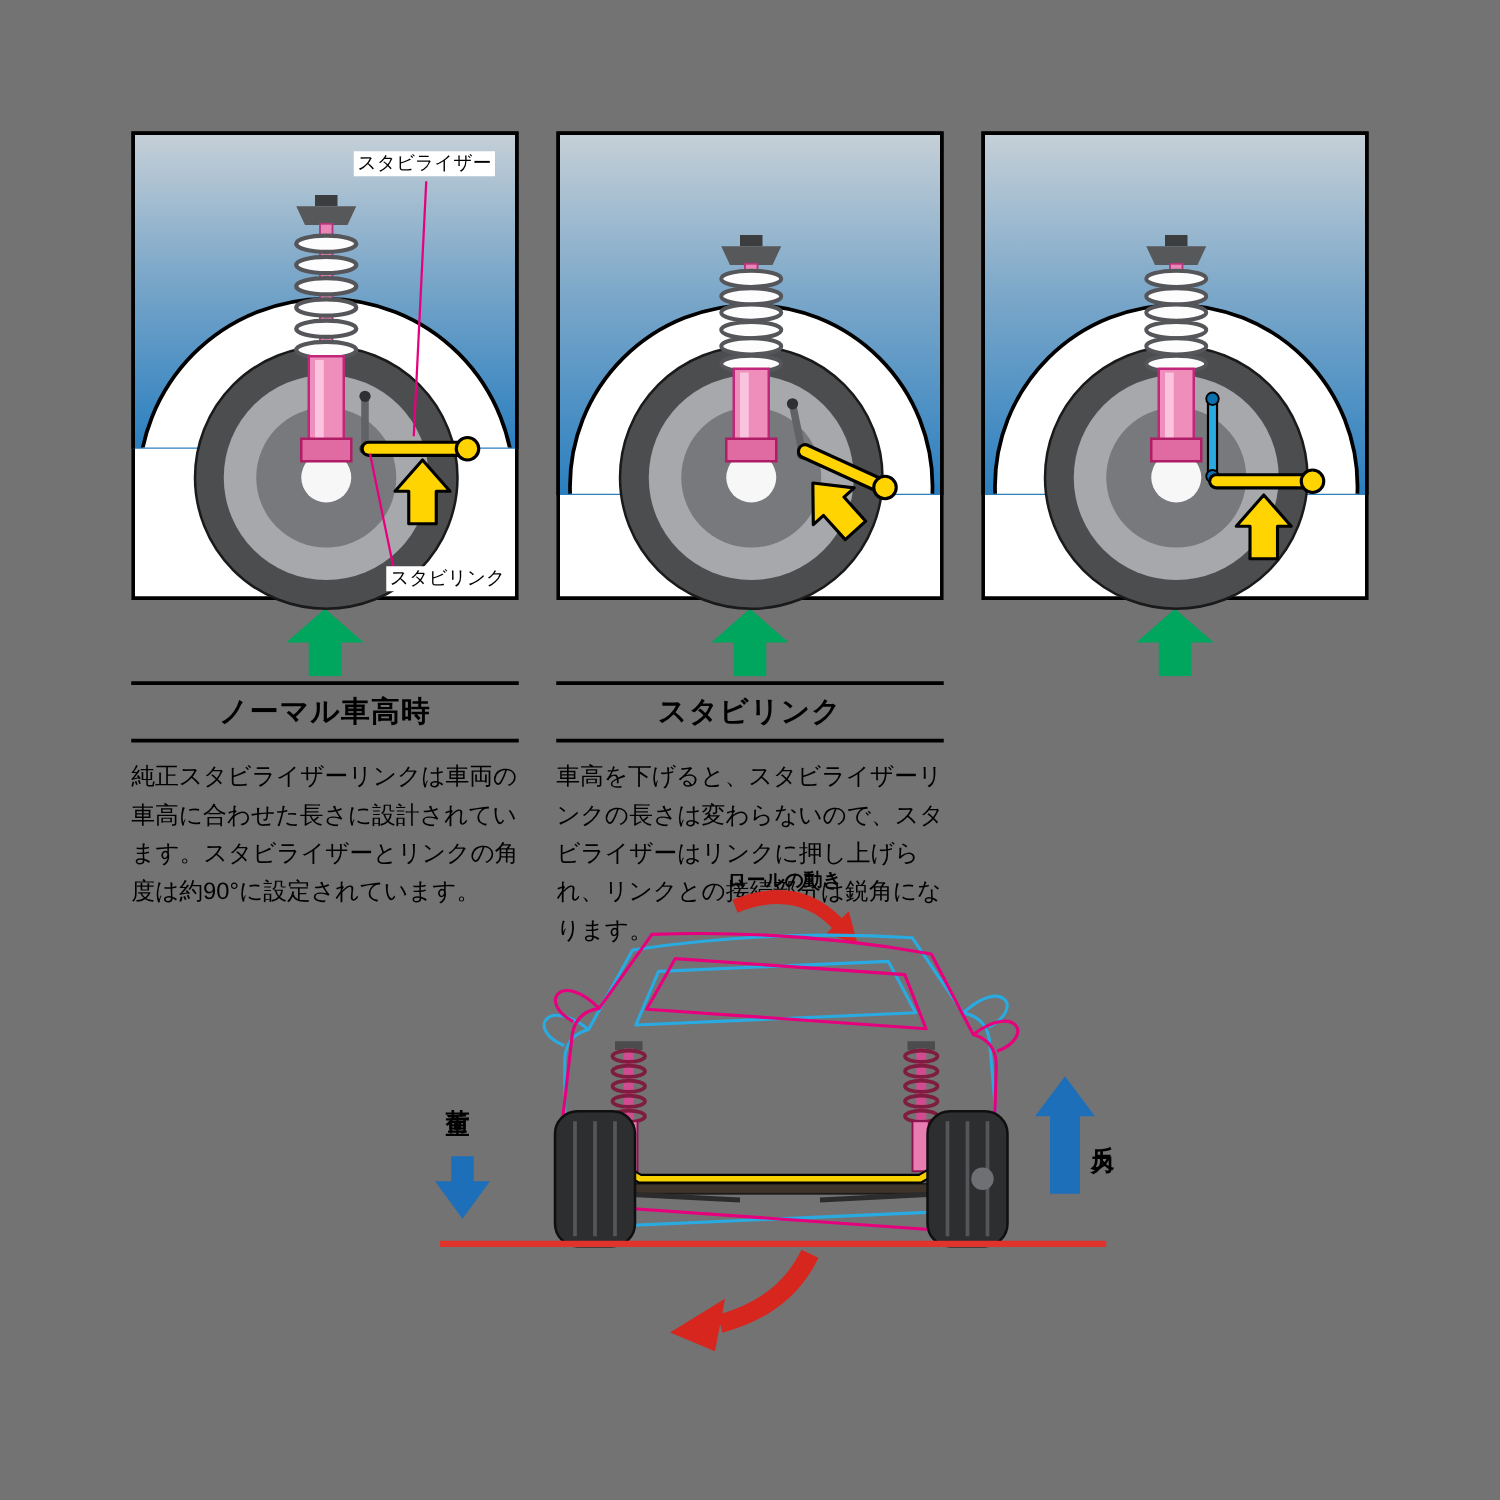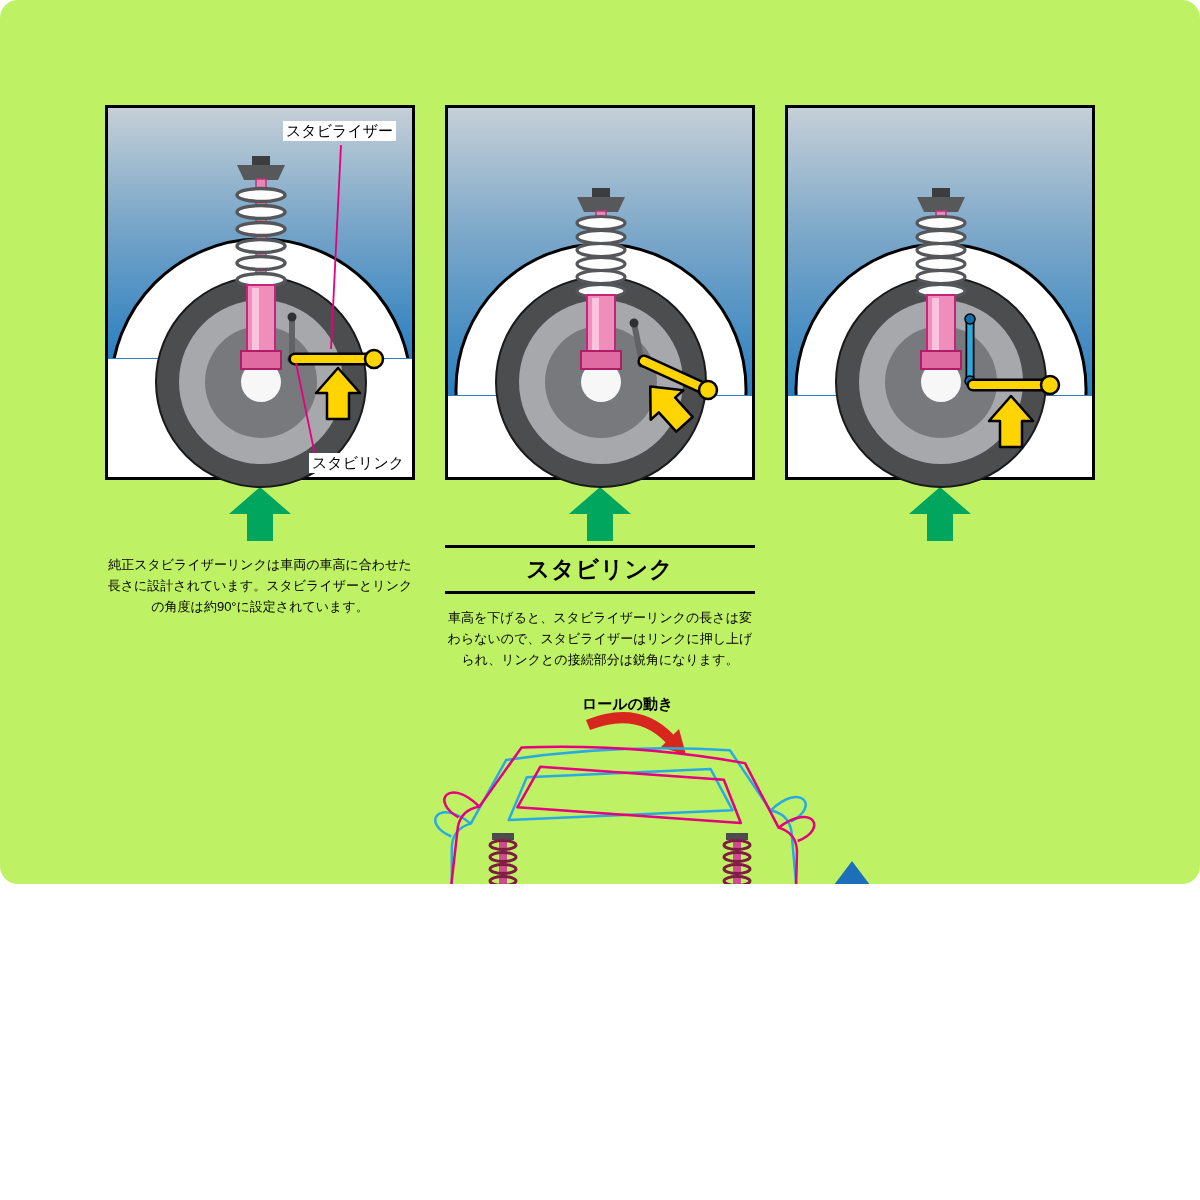--- a/index.html
+++ b/index.html
@@ -1,26 +1,26 @@
 <!DOCTYPE html>
 <html><head>
 <meta charset="utf-8">
 <style>
   html,body{margin:0;padding:0;background:#fff;}
   body{font-family:"Liberation Sans","DejaVu Sans",sans-serif;color:#000;}
-  .canvas{position:relative;width:1200px;height:884px;background:#bef264;overflow:hidden;border-radius:18px;}
+  .canvas{position:relative;width:1200px;height:1200px;background:#737373;overflow:hidden;}
   .panel{position:absolute;top:105px;width:310px;}
   .panel-1{left:105px;} .panel-2{left:445px;} .panel-3{left:785px;}
   .graphic{position:relative;width:310px;height:375px;}
   .graphic svg{display:block;}
   .float-label{position:absolute;font-size:15px;line-height:1.2;background:#fff;padding:1px 3px;white-space:nowrap;}
   .green-arrow{display:block;margin:7px auto 4px auto;}
   .panel-title{margin:0;border-top:3px solid #000;border-bottom:3px solid #000;
     font-size:23px;font-weight:bold;text-align:center;padding:6px 0;letter-spacing:1px;}
-  .panel-desc{margin:13px 0 0 0;font-size:13px;line-height:1.62;text-align:center;}
+  .panel-desc{margin:13px 0 0 0;font-size:19px;line-height:1.62;text-align:left;}
   .bottom{position:absolute;left:340px;top:693px;width:570px;height:450px;}
   .bottom svg{display:block;}
   .roll-label{position:absolute;left:242px;top:2px;font-size:15px;font-weight:bold;white-space:nowrap;}
   .v-label{position:absolute;font-size:19px;font-weight:bold;writing-mode:vertical-rl;text-orientation:upright;letter-spacing:3px;}
   .load-label{left:12px;top:178px;}
   .reaction-label{left:528px;top:208px;}
 </style>
 </head>
 <body>
 
@@ -79,20 +79,21 @@
         <g transform="translate(233,288)">
           <polygon points="0,-25 22,0 11,0 11,26 -11,26 -11,0 -22,0" fill="#ffd400" stroke="#000" stroke-width="2.5" stroke-linejoin="round"></polygon>
         </g>
       </svg>
       <div class="float-label" style="left:178px;top:16px;">スタビライザー</div>
       <div class="float-label" style="left:204px;top:348px;">スタビリンク</div>
     </div>
     <svg class="green-arrow" width="64" height="54" viewBox="0 0 64 54">
       <polygon points="32,0 63,27 45,27 45,54 19,54 19,27 1,27" fill="#00a55e"></polygon>
     </svg>
+    <h2 class="panel-title">ノーマル車高時</h2>
     <p class="panel-desc">純正スタビライザーリンクは車両の車高に合わせた長さに設計されています。スタビライザーとリンクの角度は約90°に設定されています。</p>
   </section>
 
   <section class="panel panel-2">
     <div class="graphic">
       <svg width="310" height="386" viewBox="0 0 310 386" style="margin-bottom:-11px">
         <defs>
           <linearGradient id="fg2" x1="0" y1="0" x2="0" y2="1">
             <stop offset="0" stop-color="#c6d0d7"></stop>
               <stop offset="0.45" stop-color="#7ba7c9"></stop>

